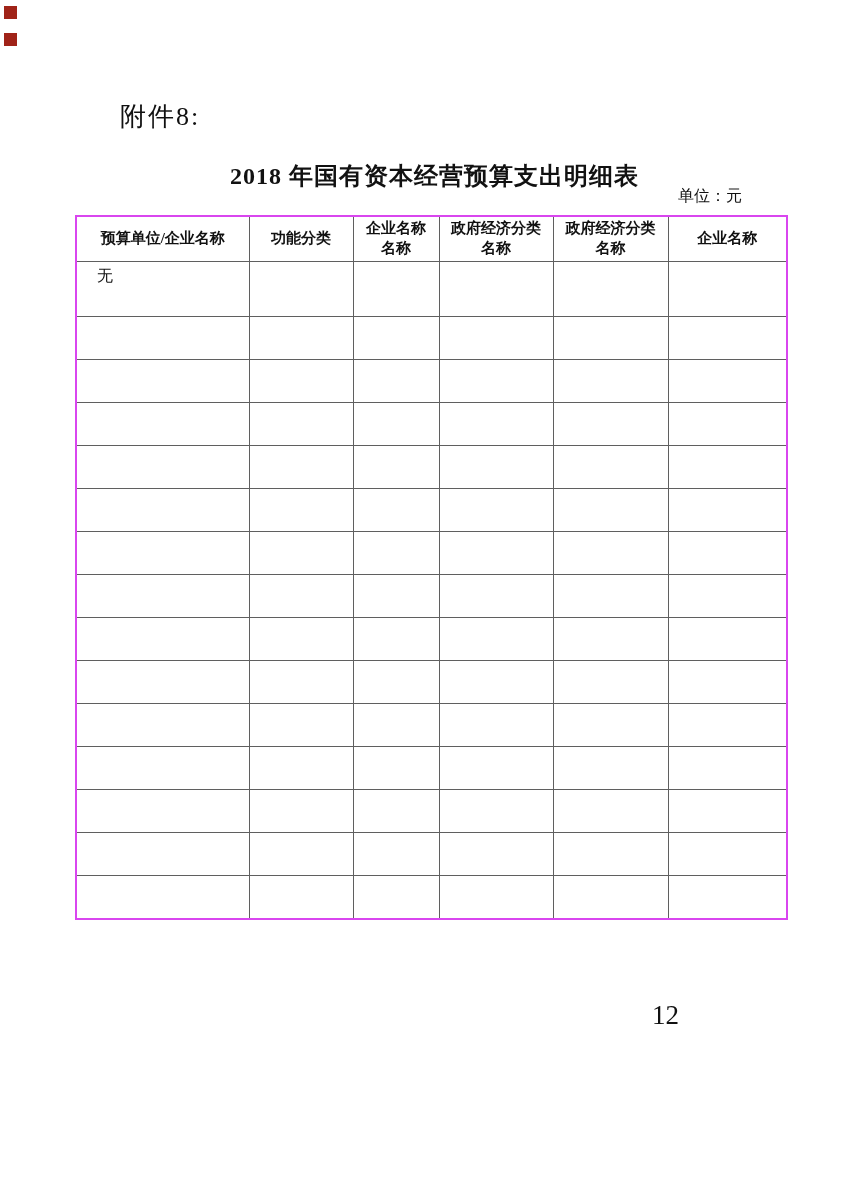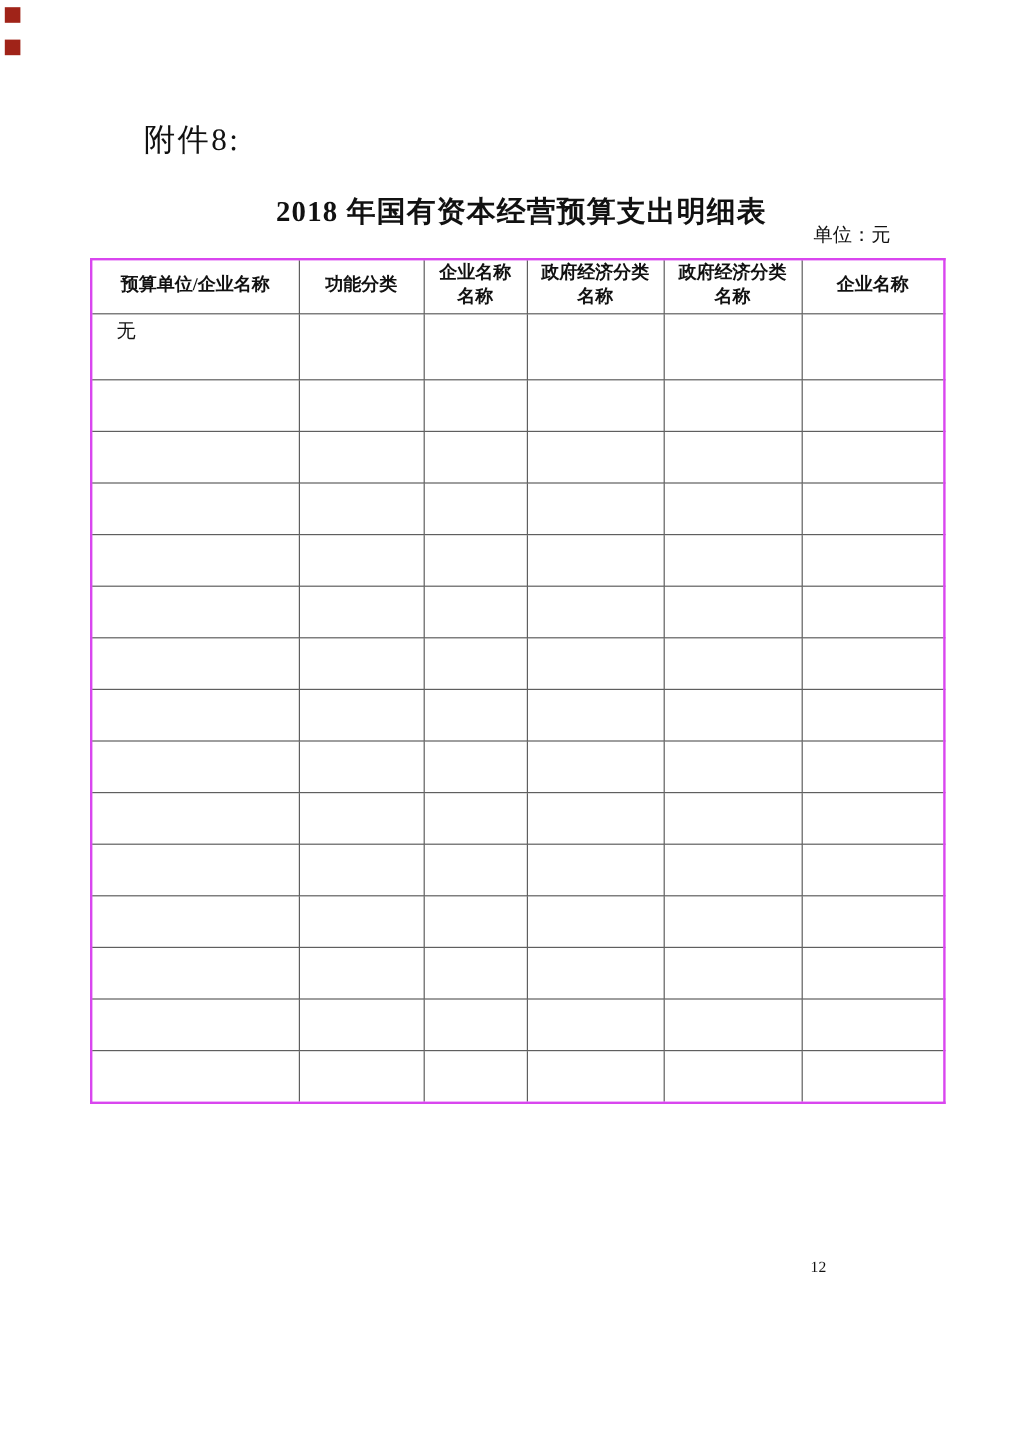--- a/index.html
+++ b/index.html
@@ -85,24 +85,24 @@
     height: 50px;
   }
   table.budget-table tbody td.first-col {
     vertical-align: top;
     text-align: left;
     padding: 4px 0 0 20px;
   }
   .page-number {
     position: absolute;
     left: 652px;
-    top: 1048px;
+    top: 1000px;
     width: 60px;
-    text-align: center;
-    font-size: 13px;
+    text-align: left;
+    font-size: 27px;
   }
 </style>
 </head>
 <body>
 
 <div class="page">
 
   <div class="corner-mark m1" style="background: rgb(160, 35, 24);"></div>
   <div class="corner-mark m2" style="background: rgb(160, 35, 24);"></div>
 

